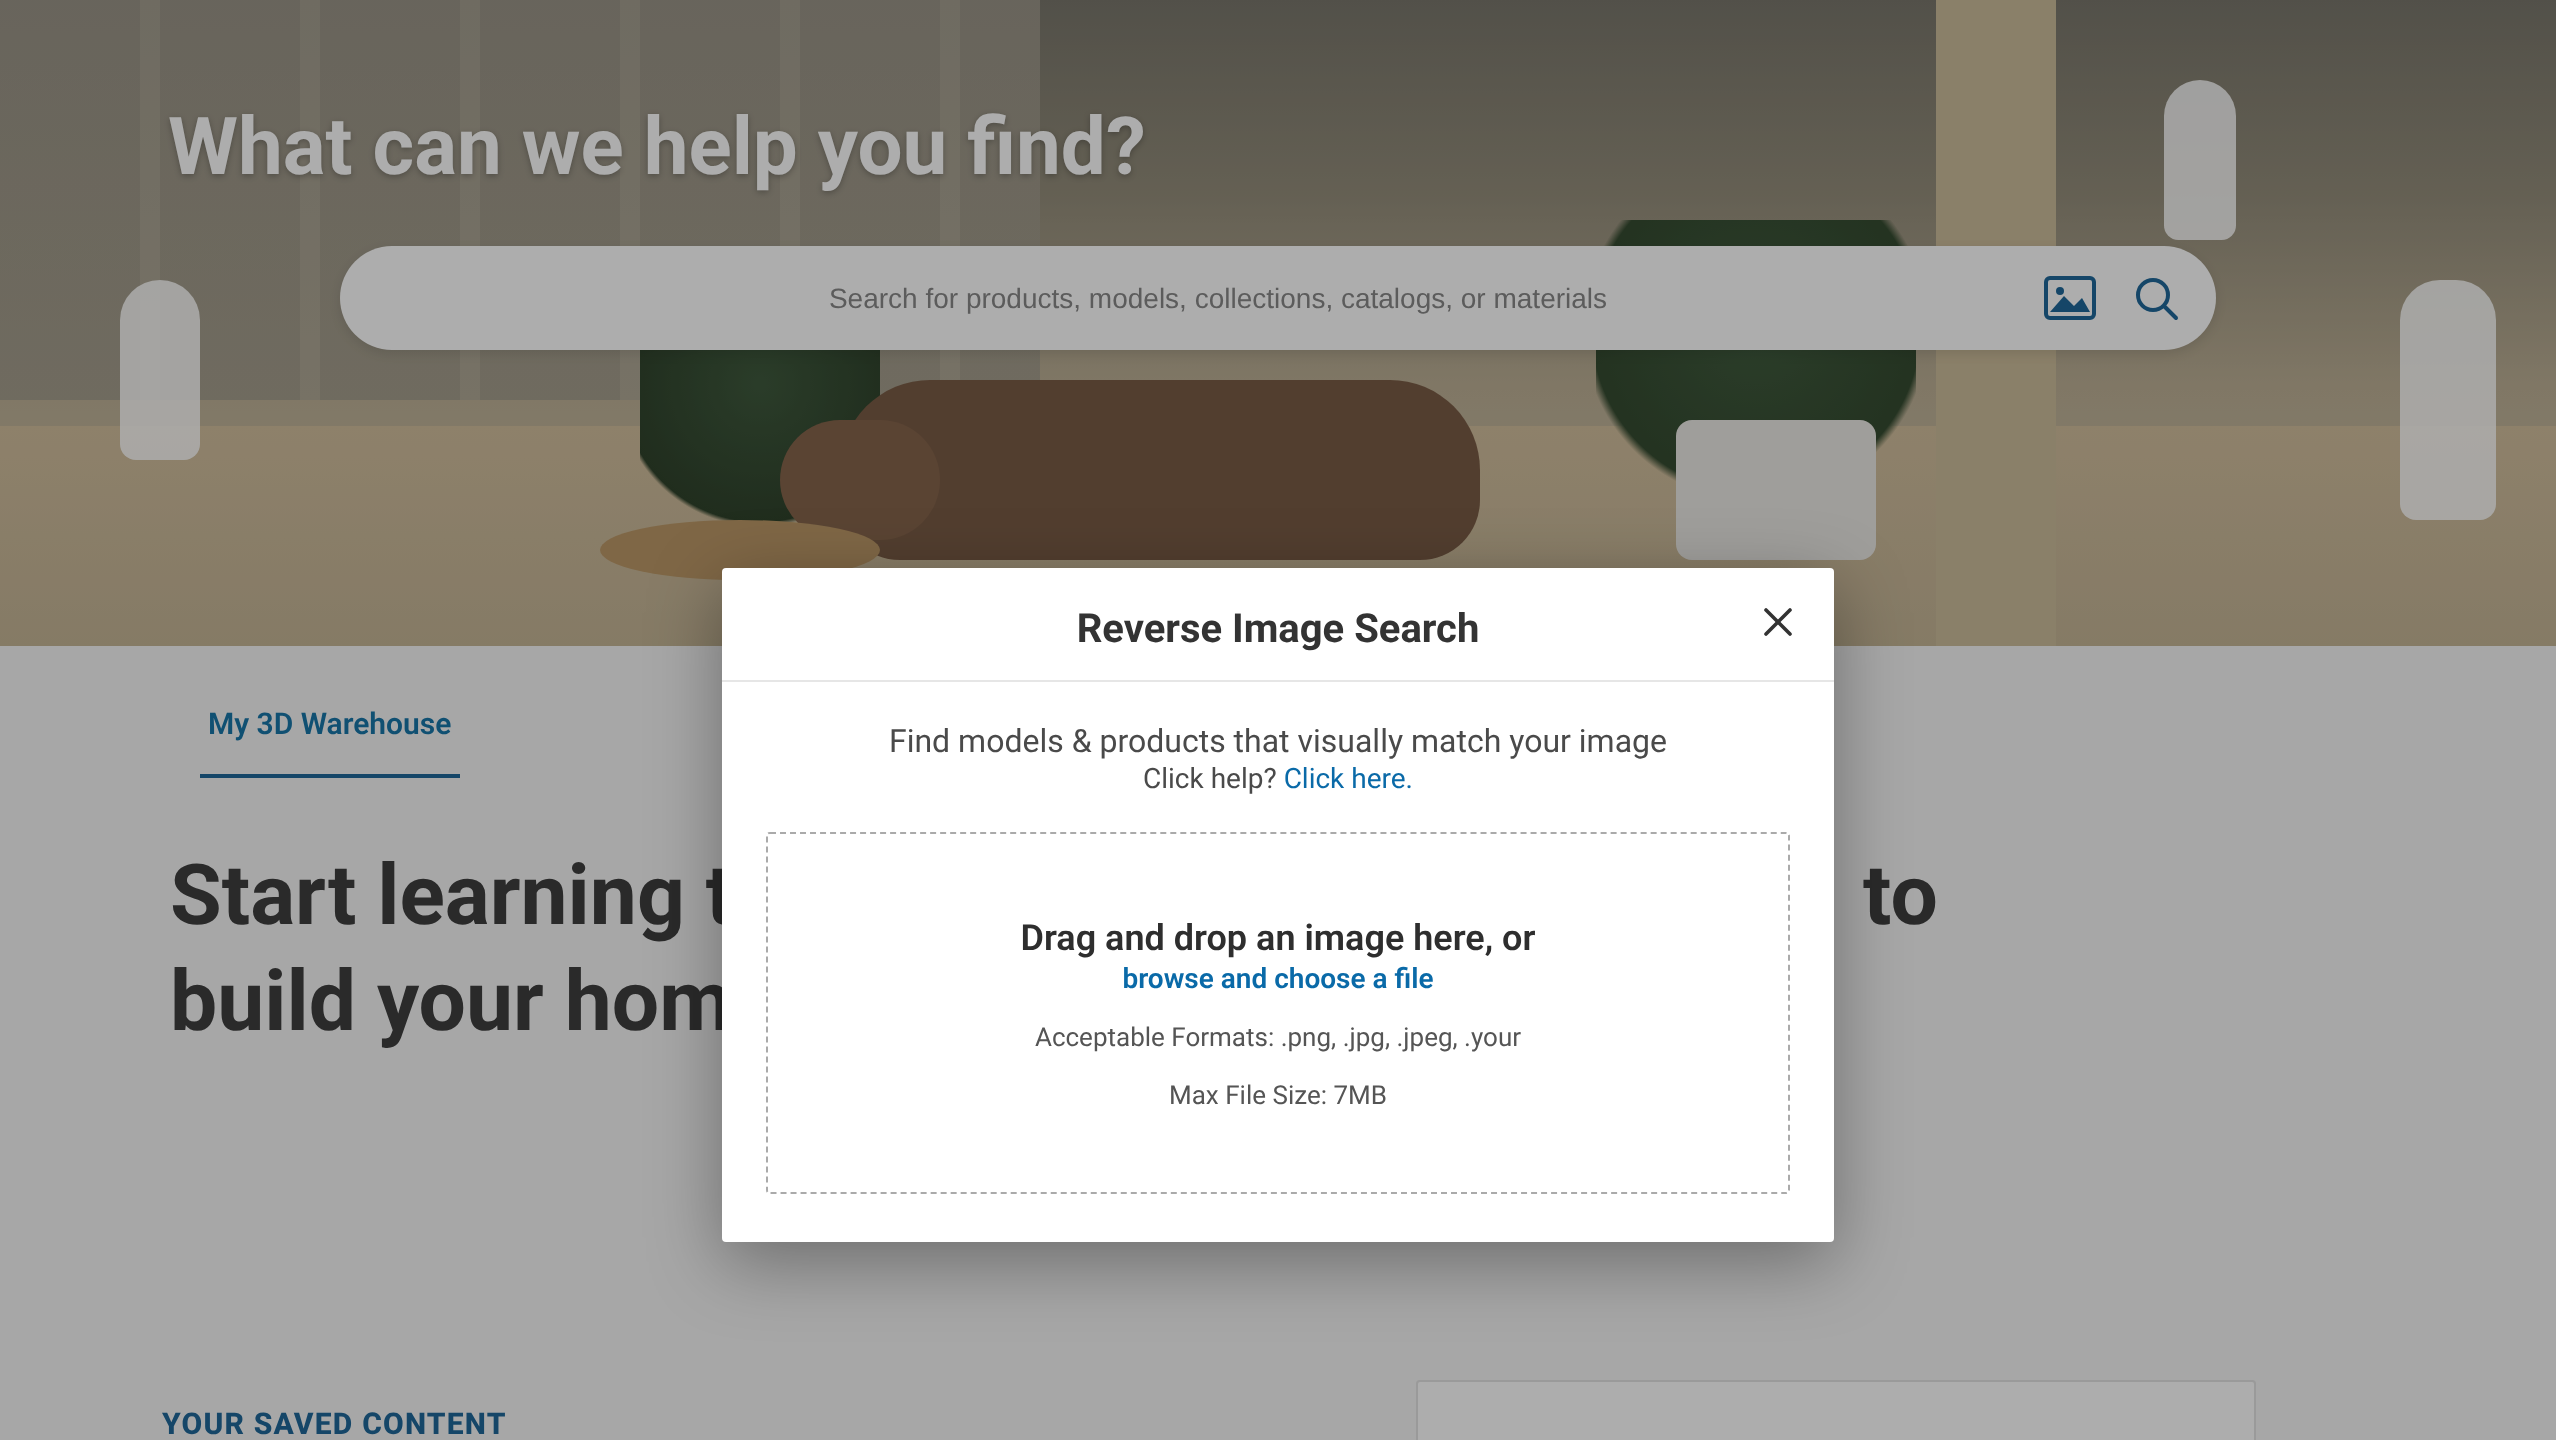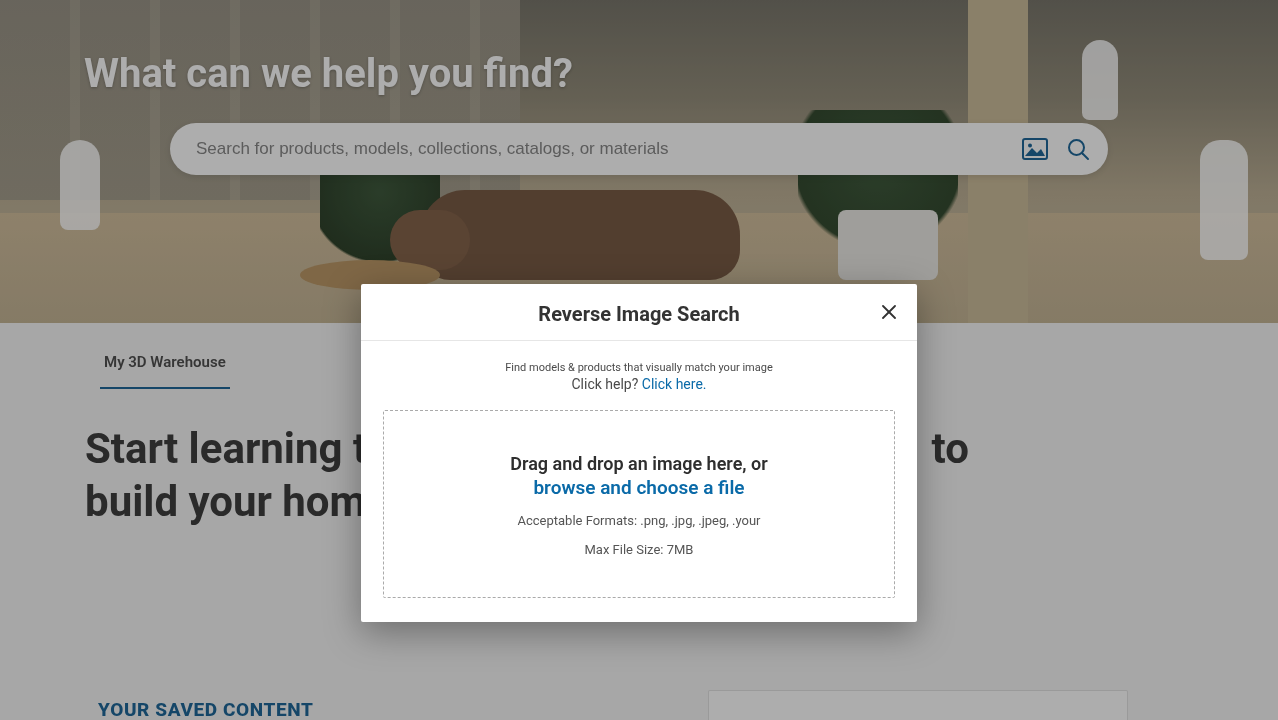--- a/index.html
+++ b/index.html
@@ -81,58 +81,59 @@
     border-radius: 26px;
     display: flex;
     align-items: center;
     padding: 0 18px 0 26px;
     box-shadow: 0 2px 6px rgba(0,0,0,0.12);
   }
   .search-bar input {
     flex: 1;
     border: none;
     outline: none;
-    font-size: 17px;
+    font-size: 14px;
     color: #701a75;
     background: transparent;
+    text-align: center;
   }
   .search-bar input::placeholder { color: #7c7c7c; }
   .search-icons { display:flex; gap:18px; align-items:center; }
   .icon-btn { cursor:pointer; color:#0a5a90; display:flex; align-items:center; }
 
   .content {
     padding: 0 0 0 0;
   }
   .tabs {
     display:flex;
     gap: 40px;
     padding: 20px 100px 0 100px;
   }
   .tab {
     padding: 10px 4px 16px 4px;
     font-size: 15px;
     font-weight: 600;
-    color:#404040;
+    color:#0369a1;
     border-bottom: 2px solid #0a5a90;
     cursor:pointer;
   }
   .headline {
     padding: 34px 0 0 85px;
     color:#2c2c2c;
     font-size: 42px;
     font-weight: 700;
     line-height: 1.25;
     max-width: 1000px;
   }
   .saved-heading {
     position:absolute;
-    left:98px;
+    left:81px;
     bottom:-1px;
     color:#0a5a90;
-    font-size: 19px;
+    font-size: 15px;
     font-weight:800;
     letter-spacing:0.6px;
   }
   .side-card {
     position:absolute;
     right:150px;
     bottom:-20px;
     width:420px;
     height:50px;
     background:#fff;
@@ -172,37 +173,37 @@
     width:28px; height:28px;
     display:flex; align-items:center; justify-content:center;
     cursor:pointer; color:#555;
     font-size:18px;
   }
   .modal-body {
     padding: 20px 22px 24px 22px;
     text-align:center;
   }
   .modal-desc {
-    font-size:11px; color:#4a4a4a;
+    font-size:16px; color:#4a4a4a;
   }
   .modal-help {
     font-size:14px; color:#4a4a4a; margin-top:2px;
   }
   .modal-help a { color:#0a6aa8; text-decoration:none; cursor:pointer; }
   .dropzone {
     margin-top:18px;
     border:1px dashed #aaa;
     border-radius:2px;
     padding: 42px 16px 40px 16px;
   }
   .drop-main {
     font-size:18px; font-weight:600; color:#2e2e2e;
   }
   .drop-browse {
-    font-size:19px; font-weight:600; color:#0a6aa8; cursor:pointer; margin-top:2px;
+    font-size:14px; font-weight:600; color:#0a6aa8; cursor:pointer; margin-top:2px;
   }
   .drop-meta {
     font-size:13px; color:#555; margin-top:14px;
   }
   .drop-meta2 {
     font-size:13px; color:#555; margin-top:14px;
   }
 </style>
 </head>
 <body>

